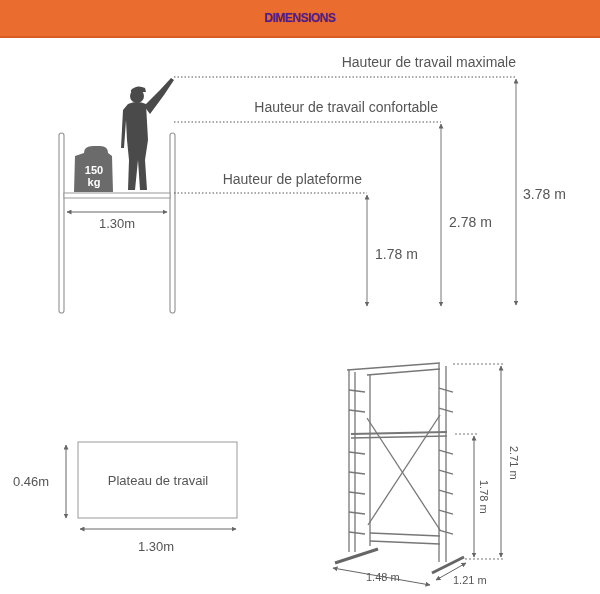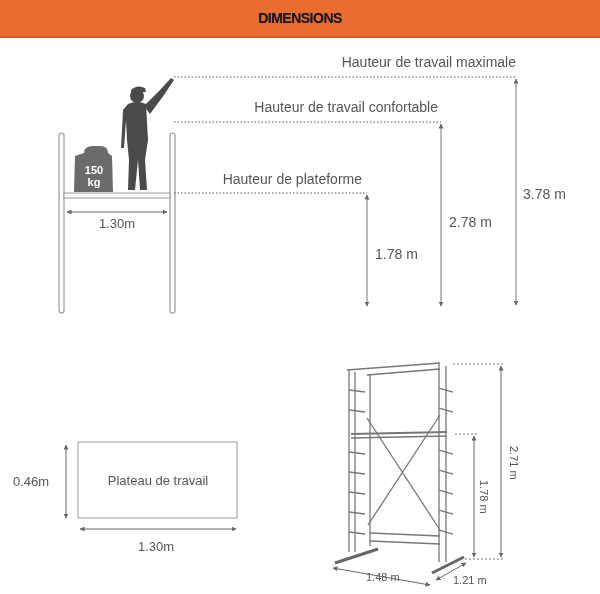--- a/index.html
+++ b/index.html
@@ -1,18 +1,18 @@
 <!DOCTYPE html>
 <html><head>
 <meta charset="utf-8">
 <style>
   html, body { margin: 0; padding: 0; background: #ffffff; }
   body { width: 600px; height: 594px; position: relative; overflow: hidden; font-family: "Liberation Sans", sans-serif; color: #555; }
   .banner { position: absolute; left: 0; top: 0; width: 600px; height: 36px; background: #ea6d2f; border-bottom: 2px solid #d95d22; display: flex; align-items: center; justify-content: center; }
-  .banner-title { color: #0f172a; font-family: "Liberation Sans", sans-serif; font-weight: bold; font-size: 14px; letter-spacing: -0.5px; text-shadow: 0 0 1px #a8441a; }
+  .banner-title { color: #4c1d95; font-family: "Liberation Sans", sans-serif; font-weight: bold; font-size: 12px; letter-spacing: -0.5px; text-shadow: 0 0 1px #a8441a; }
   svg.diagram { position: absolute; left: 0; top: 0; }
   .lbl { font-family: "Liberation Sans", sans-serif; fill: #555; }
 </style>
 </head>
 <body>
 
 <div class="banner">
   <span class="banner-title">DIMENSIONS</span>
 </div>
 

